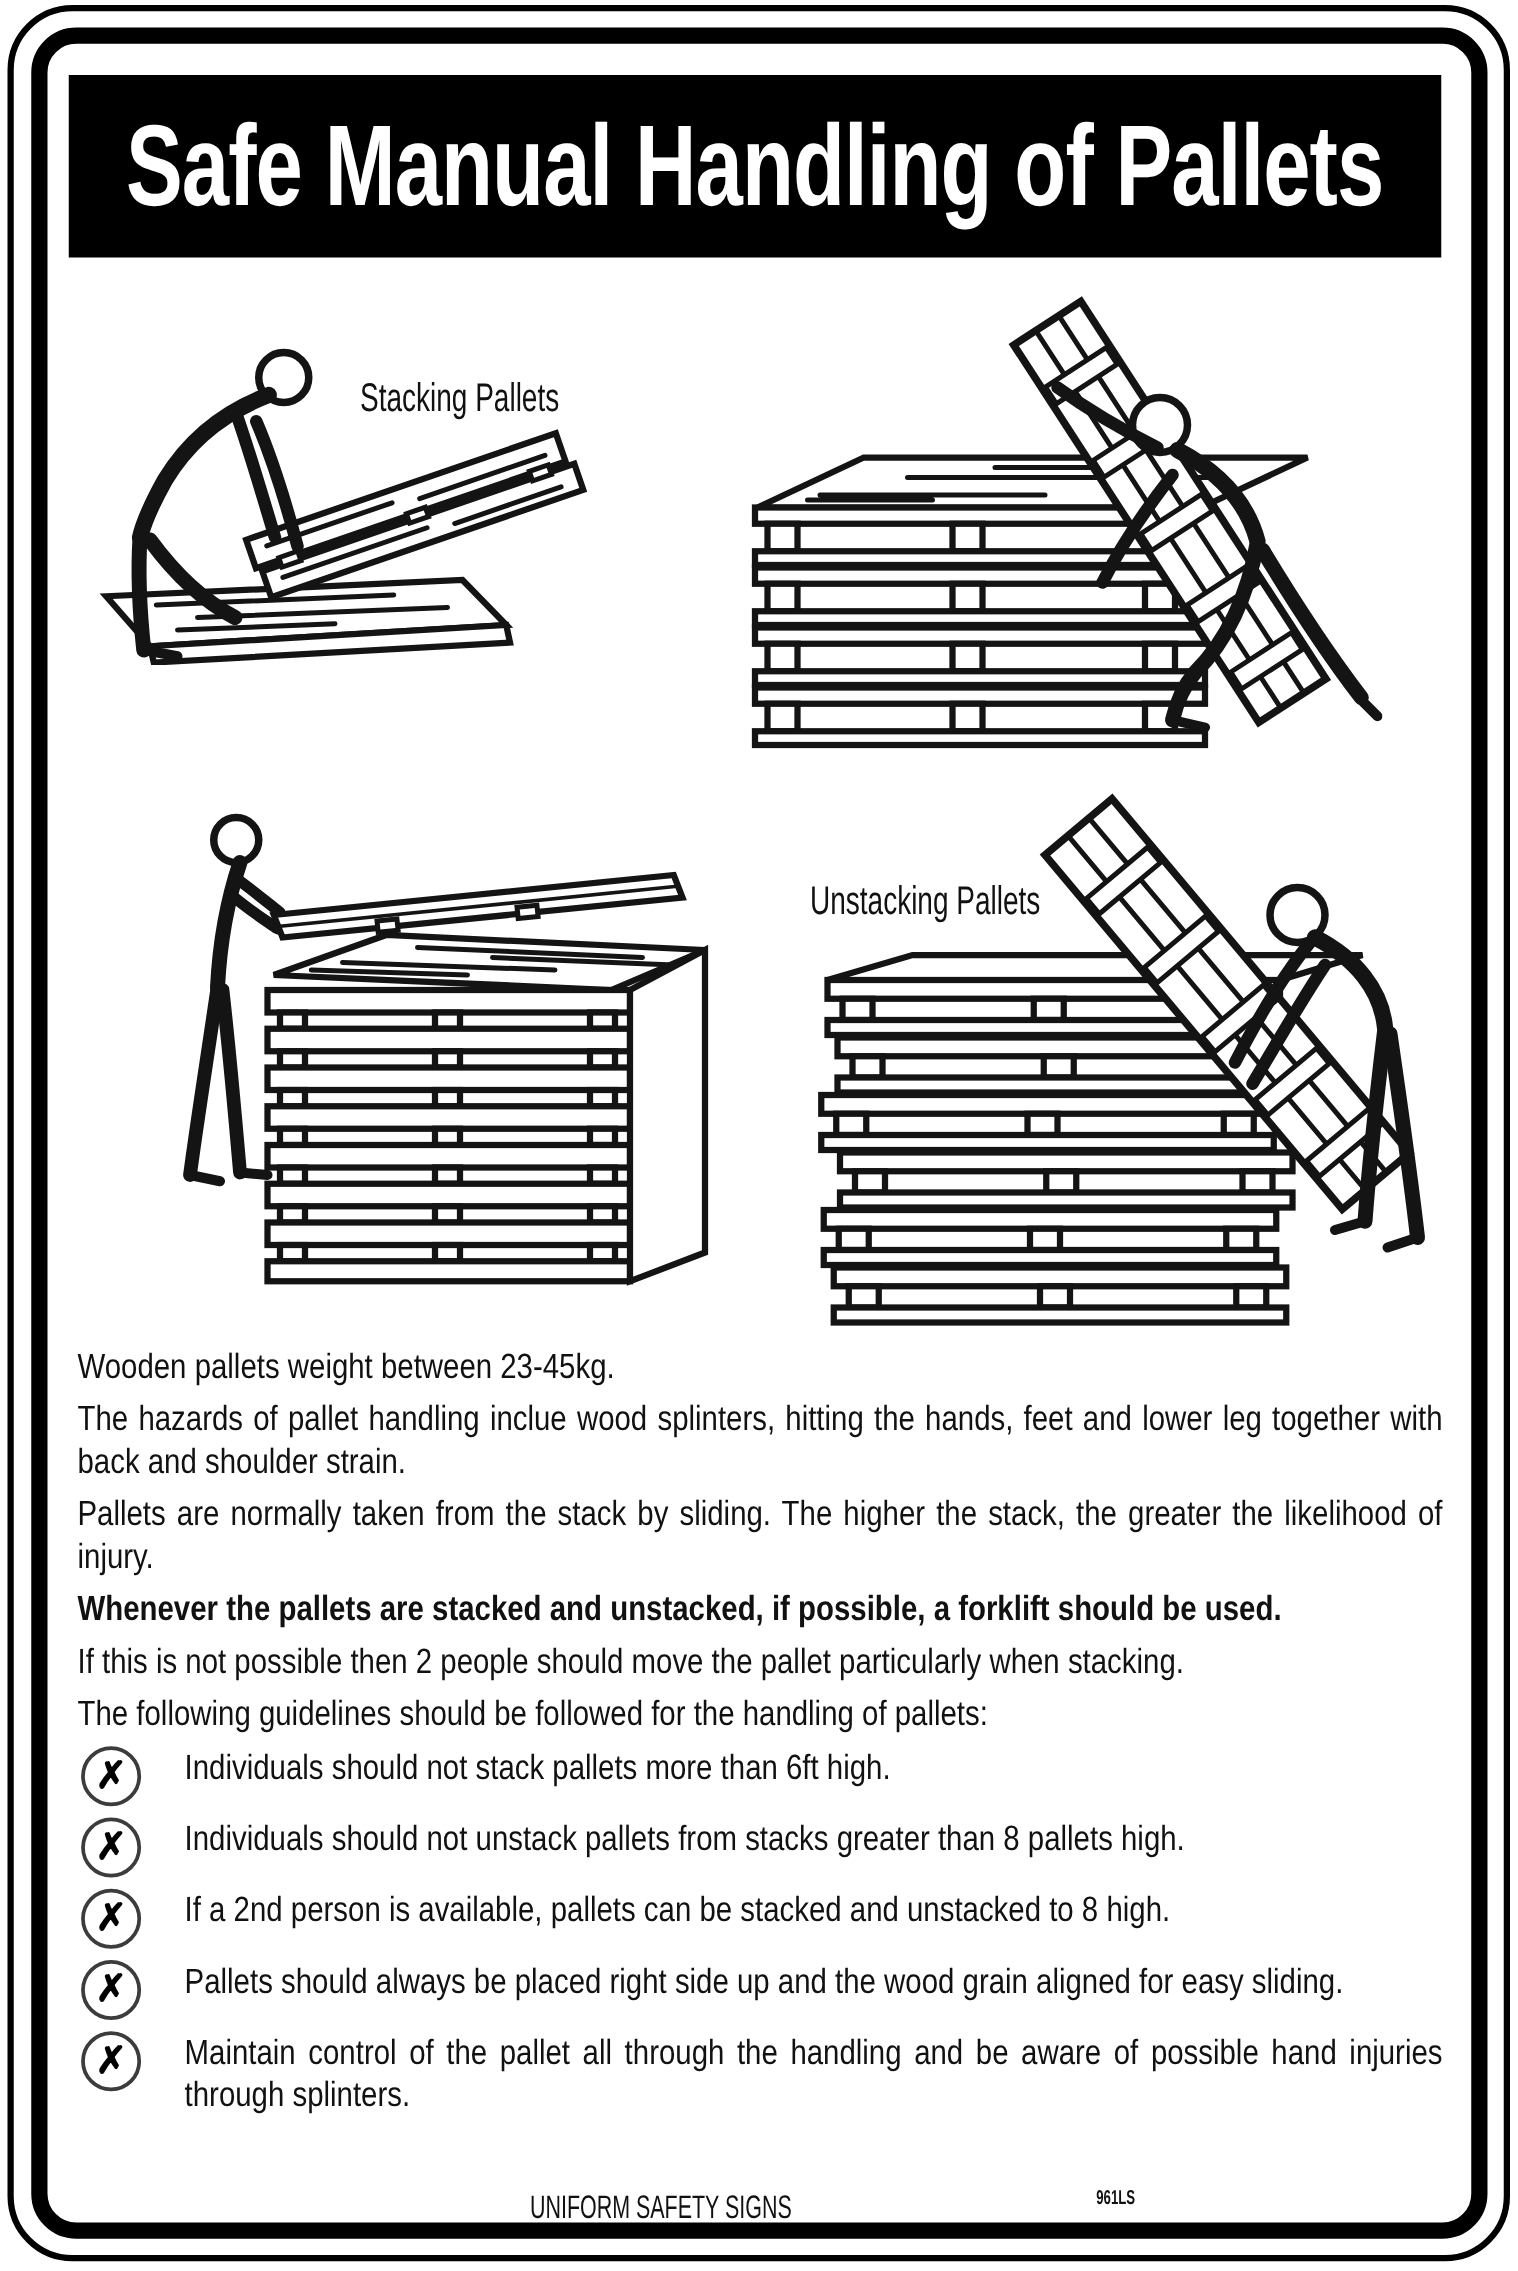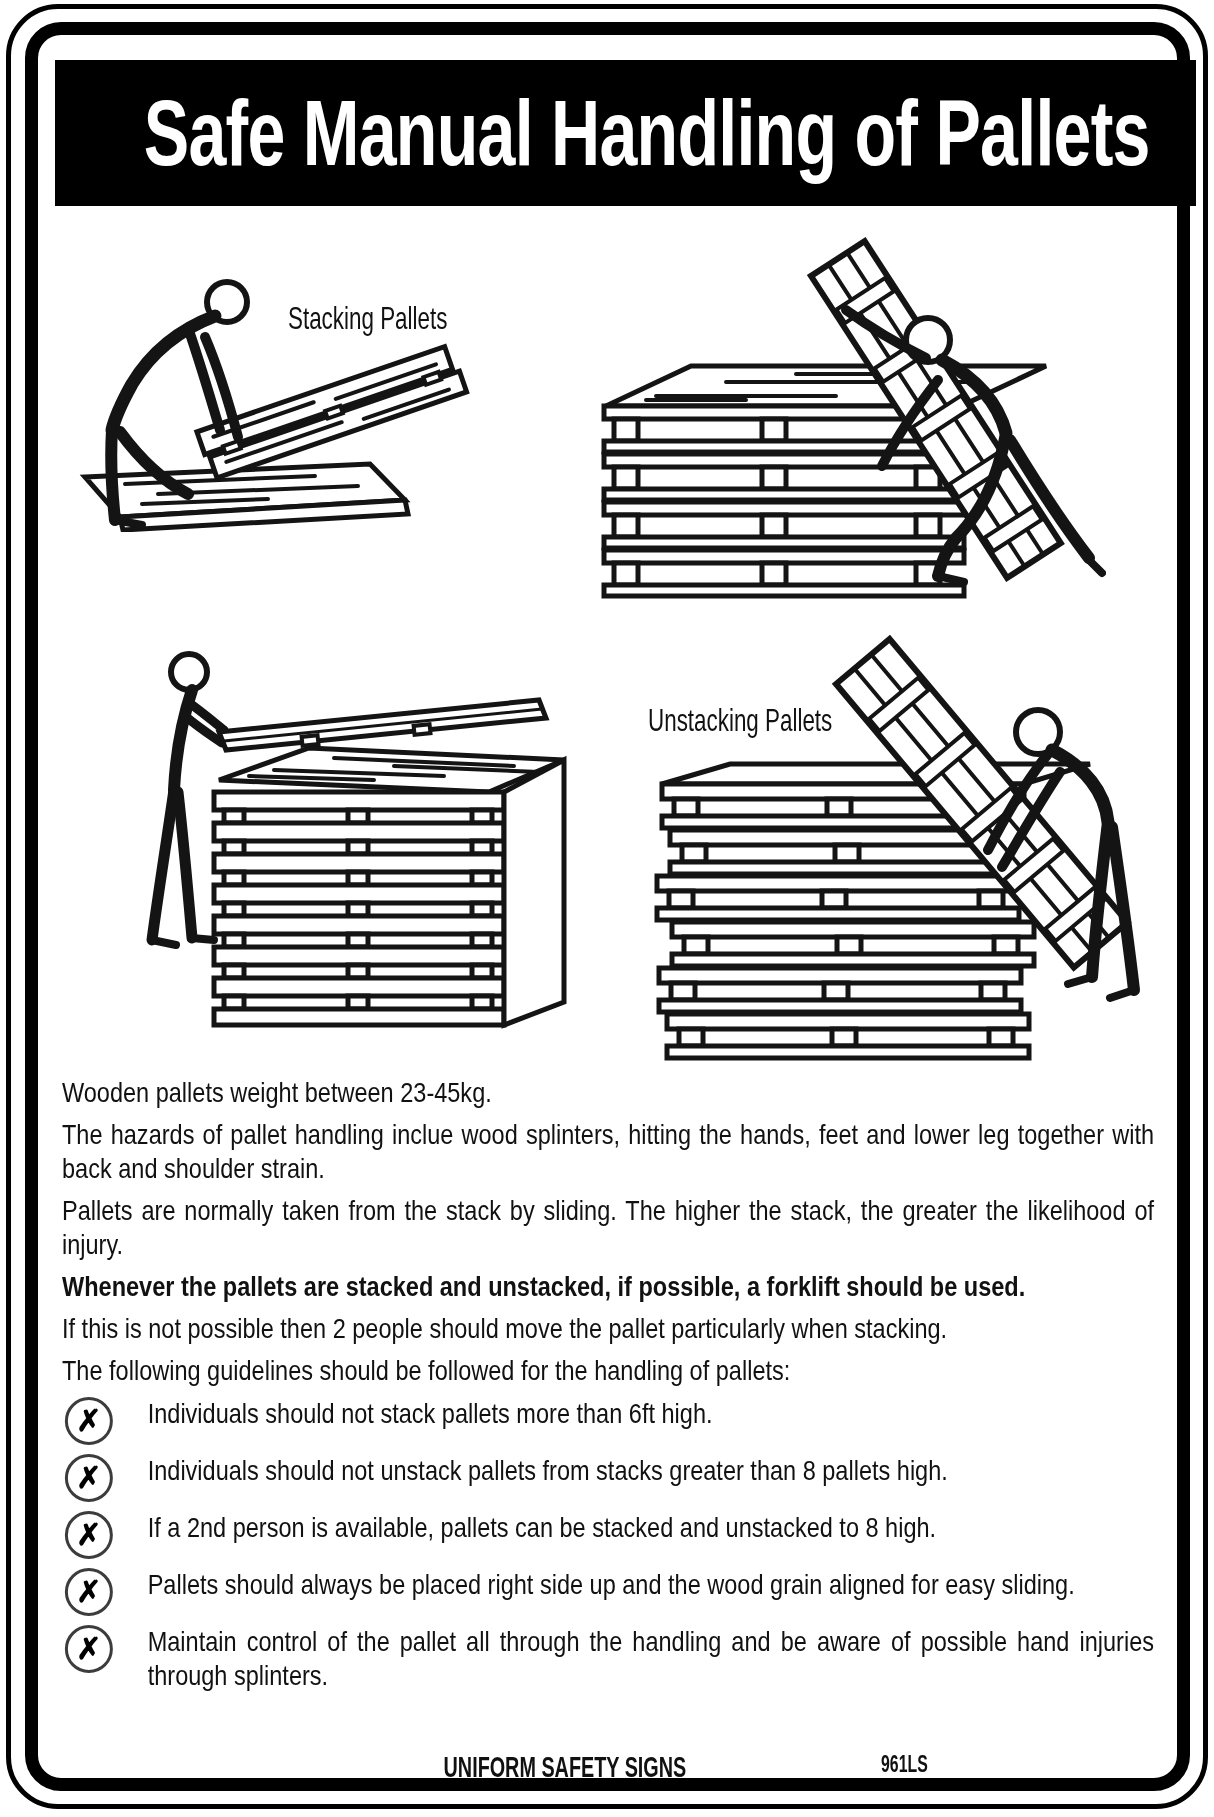--- a/index.html
+++ b/index.html
@@ -10,21 +10,21 @@
   .border-outer{
     position:absolute;left:6px;top:4px;right:6px;bottom:8px;
     border:5px solid #000;border-radius:52px;pointer-events:none;
   }
   .border-inner{
     position:absolute;left:25px;top:22px;right:24px;bottom:26px;
     border:13px solid #000;border-radius:36px;pointer-events:none;
   }
   .title-band{
     position:absolute;left:55px;top:60px;width:1098px;height:146px;
-    background:#000;display:flex;align-items:center;justify-content:center;padding-left:43px;
+    background:#000;display:flex;align-items:center;justify-content:center;
   }
   .title-band h1{
     margin:0;color:#fff;font-size:92px;font-weight:bold;white-space:nowrap;
     transform:scaleX(0.74);letter-spacing:-1px;
   }
   .il{position:absolute;}
   .il-label{
     position:absolute;font-size:32px;color:#111;white-space:nowrap;
     transform:scaleX(0.70);transform-origin:0 50%;
   }
@@ -39,25 +39,25 @@
   .textinner p.bold{font-weight:bold;}
   .bullet{display:flex;align-items:flex-start;margin:9px 0 9px 8px;}
   .bx{
     flex:0 0 auto;width:42px;height:42px;border:3px solid #3c3c3c;border-radius:50%;
     display:flex;align-items:center;justify-content:center;
     transform:scaleX(1.19);transform-origin:center;
     font-weight:bold;font-size:30px;line-height:1;color:#000;
   }
   .btext{margin-left:46px;flex:1;}
   .footer-brand{
-    position:absolute;left:370px;top:1750px;width:390px;text-align:center;
-    font-weight:bold;font-size:30px;white-space:nowrap;
+    position:absolute;left:370px;top:1750px;width:390px;text-align:left;
+    font-weight:normal;font-size:26px;white-space:nowrap;
   }
   .footer-brand span,.footer-code span{display:inline-block;transform:scaleX(0.66);}
-  .footer-code{position:absolute;left:869px;top:1750px;font-weight:bold;font-size:24px;white-space:nowrap;}
+  .footer-code{position:absolute;left:869px;top:1750px;font-weight:bold;font-size:16px;white-space:nowrap;}
   svg .ln{stroke:#141414;fill:none;stroke-linecap:round;}
   svg .wh{fill:#fff;stroke:#141414;}
 </style>
 </head>
 <body>
 
 <div class="sign">
   <div class="border-outer"></div>
   <div class="border-inner"></div>
 

